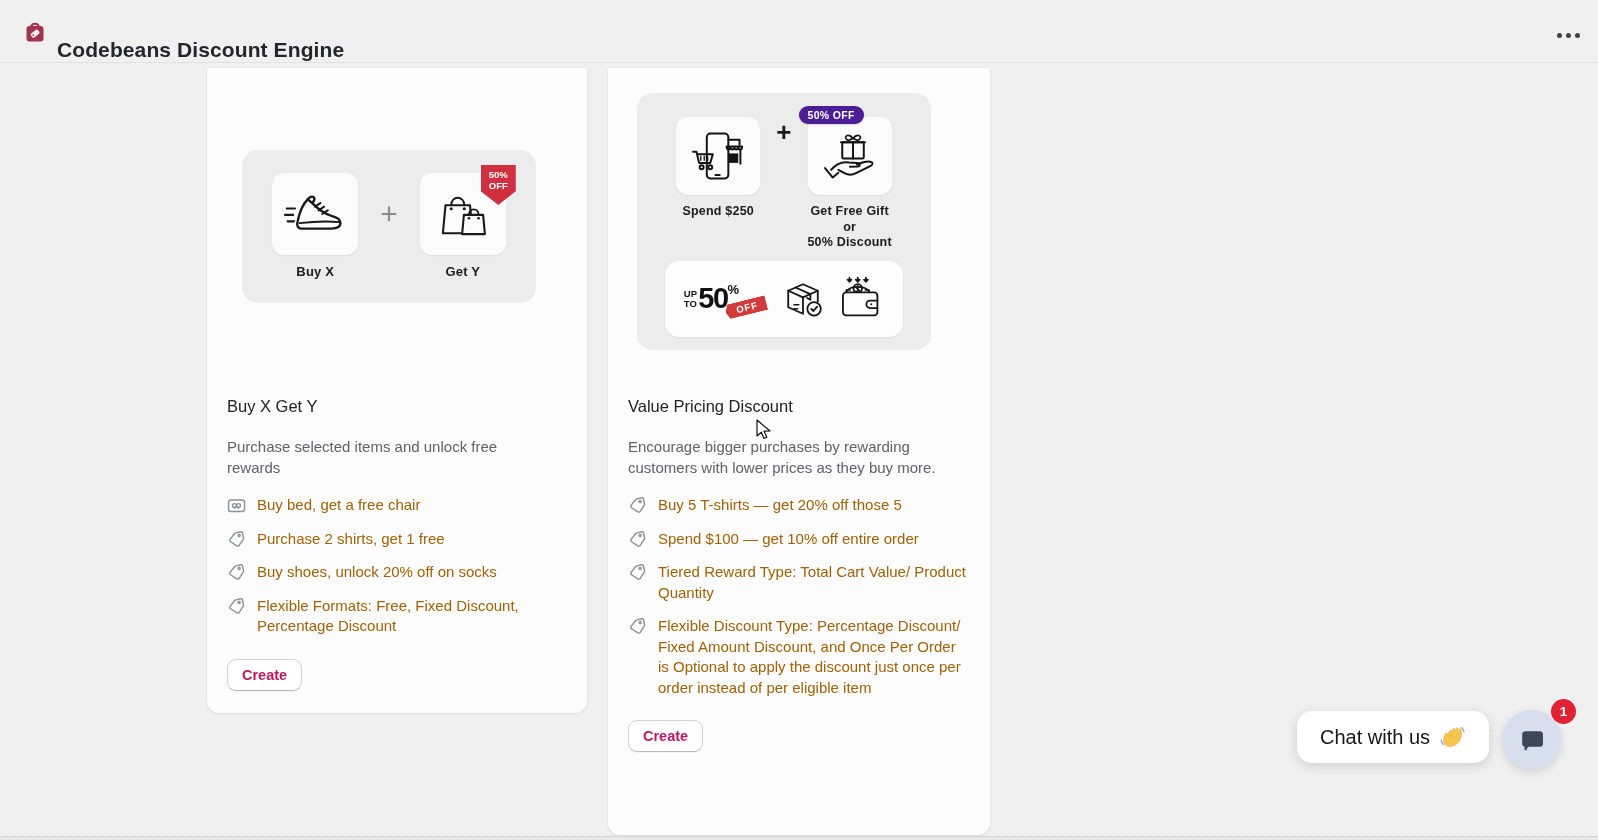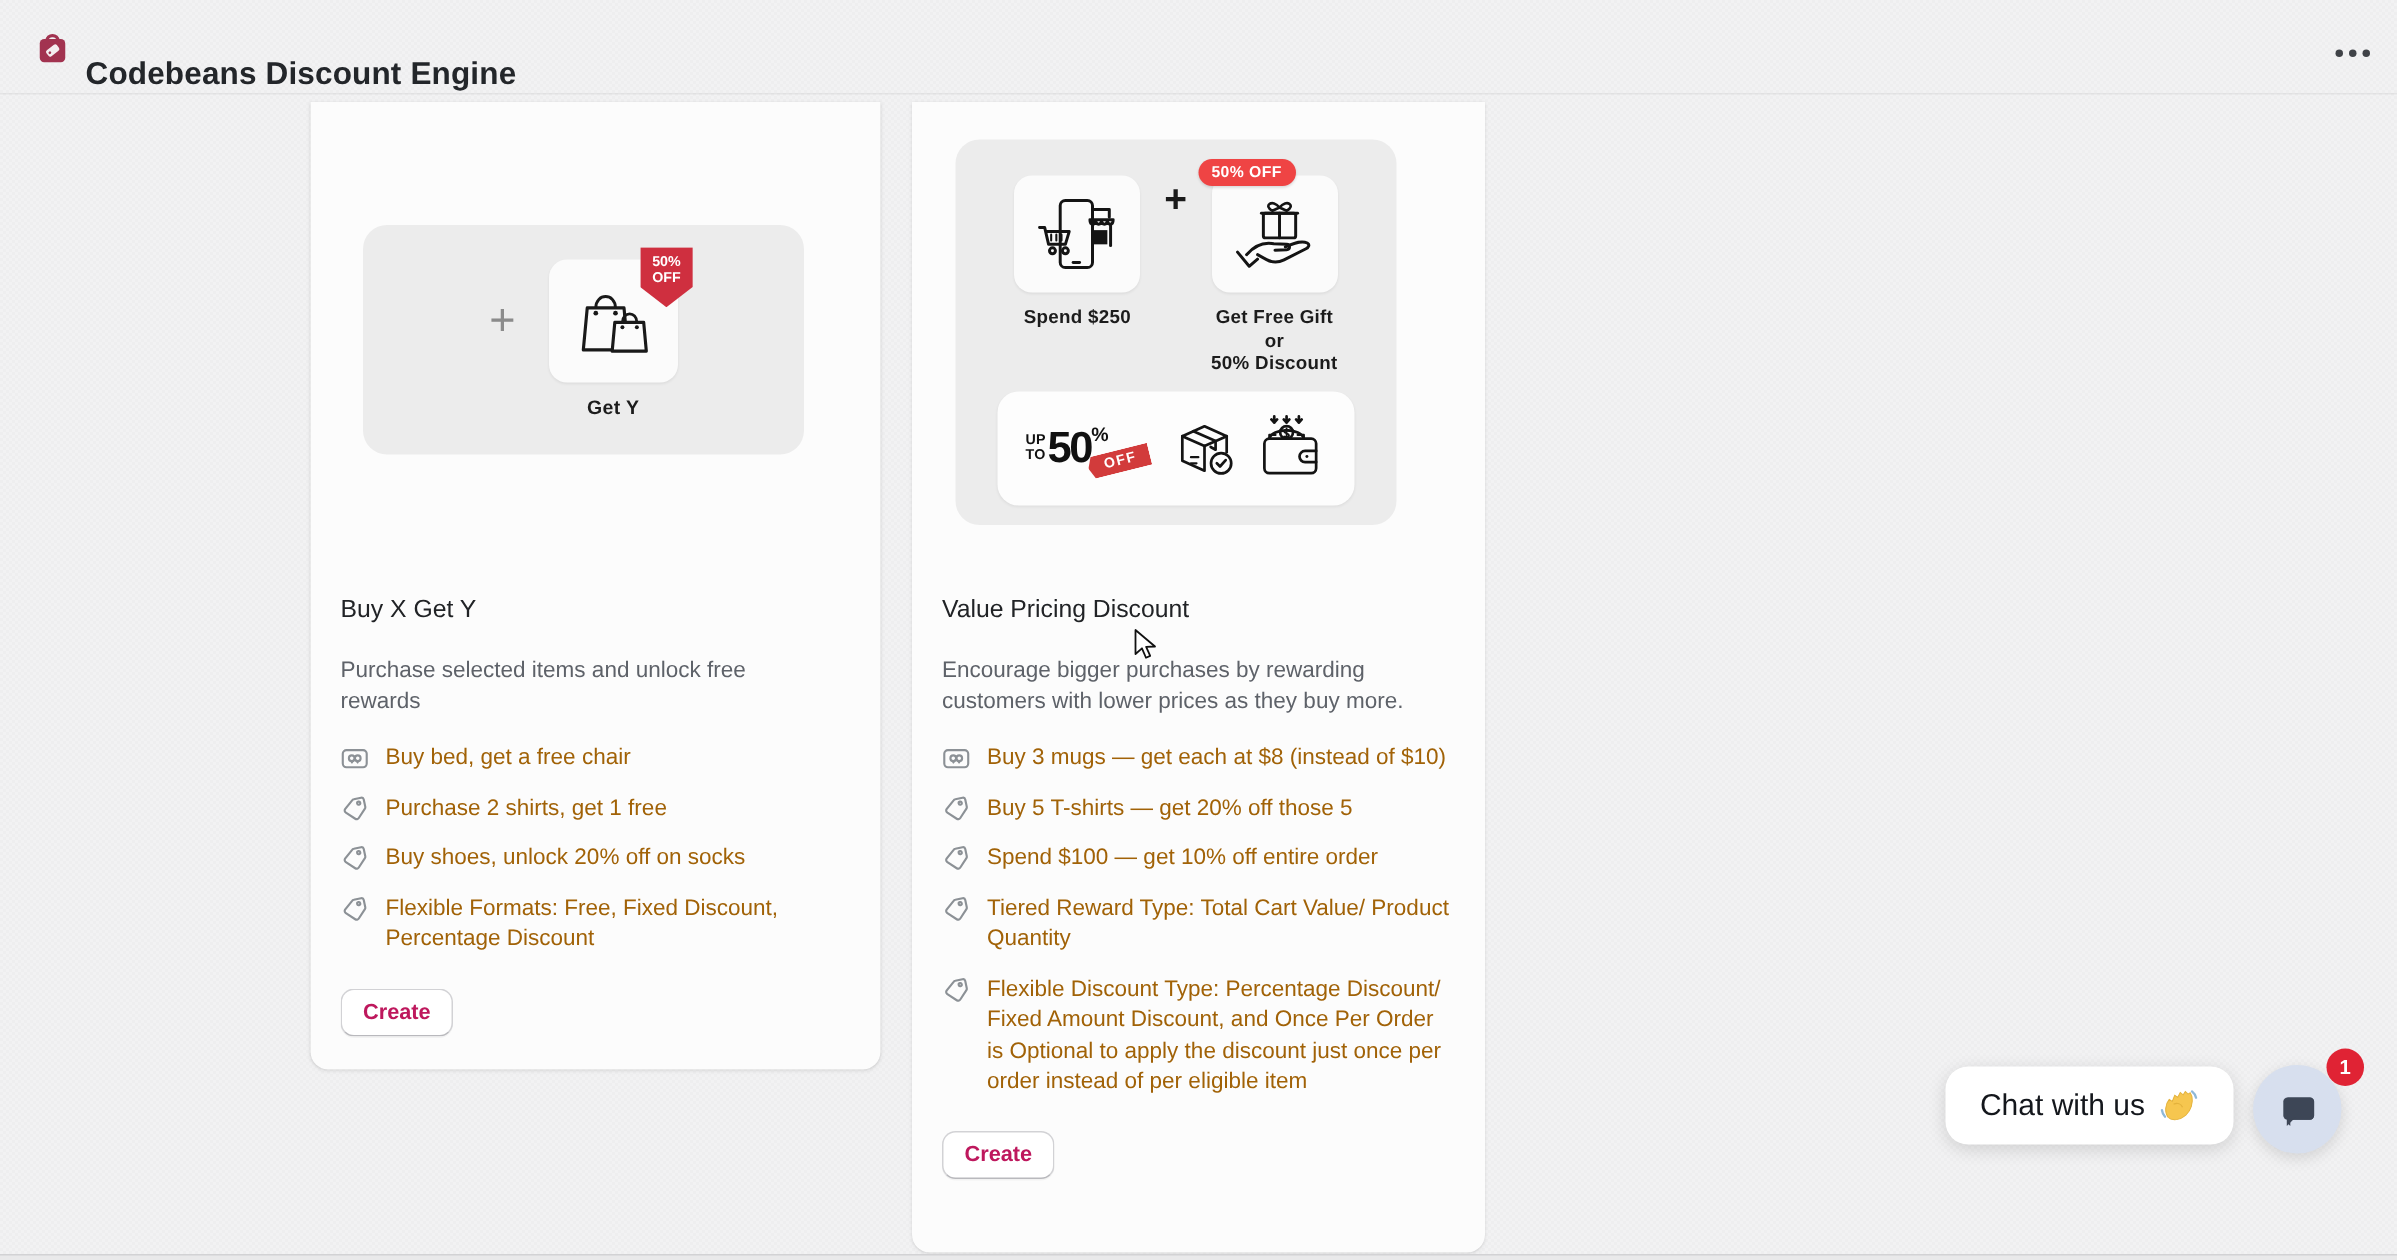--- a/index.html
+++ b/index.html
@@ -48,21 +48,21 @@
   .plus-grey{ font-size:30px; color:#8b8b8b; font-weight:400; margin-bottom:26px; }
   .plus-dark{ font-size:26px; color:#1a1a1a; font-weight:700; margin-bottom:44px; }
 
   .ribbon{
     position:absolute; top:-8px; right:-10px; width:35px; height:40px;
     background:#cf2f3f; color:#fff; text-align:center;
     clip-path:polygon(0 0,100% 0,100% 66%,50% 100%,0 66%);
     font-size:9.5px; font-weight:800; line-height:1.15; padding-top:5px;
   }
   .pill-badge{
-    position:absolute; top:-11px; left:-9px; background:#ef4444; color:#fff;
+    position:absolute; top:-11px; left:-9px; background:#4c1d95; color:#fff;
     font-size:10.5px; font-weight:800; letter-spacing:.3px;
     padding:3px 9px; border-radius:11px; white-space:nowrap;
     box-shadow:0 1px 2px rgba(0,0,0,.15);
   }
 
   .illus2{ position:absolute; left:29px; top:25px; width:294px; height:257px; padding-top:24px; }
   .illus2-row1{ display:flex; justify-content:center; align-items:flex-start; gap:16px; }
   .illus2 .tile-sm{ width:84px; height:78px; }
   .illus2 .tile-label{ font-size:12.5px; }
   .wide-tile{
@@ -135,20 +135,34 @@
   <h1 class="app-title">Codebeans Discount Engine</h1>
   <div class="more-btn">
       <i></i>
       <i></i>
       <i></i>
     </div>
 </header>
 
 <section class="card card1">
   <div class="illus illus1">
+    <div class="tile-col">
+      <div class="tile tile-lg">
+        <svg width="62" height="48" viewBox="0 0 68 52">
+          <g fill="none" stroke="#191919" stroke-width="2.6" stroke-linecap="round" stroke-linejoin="round">
+            <path d="M15 34 C17 24 21 15 26 10 L31 14 C37 20 45 26 52 28 C58 29.5 62 32 62 36 C62 40 58 42 52 42 L19 42 C15 42 13.5 38 15 34 Z"></path>
+            <path d="M26 10 C28 7 31 6 33 8 C34 10 33 12 31 14"></path>
+            <path d="M34 18 L40 14 M38 22 L44 18 M42 26 L48 22" stroke-width="2.2"></path>
+            <path d="M17 36 C30 34.5 46 33.5 61 35" stroke-width="2"></path>
+            <path d="M3 20 H12 M1 27 H10 M4 34 H11" stroke-width="2.4"></path>
+          </g>
+        </svg>
+      </div>
+      <div class="tile-label">Buy X</div>
+    </div>
     <div class="plus-grey">+</div>
     <div class="tile-col">
       <div class="tile tile-lg">
         <svg width="56" height="52" viewBox="0 0 64 58">
           <g fill="none" stroke="#191919" stroke-width="2.4" stroke-linejoin="round">
             <path d="M12 19 H40 L43 51 H9 Z" fill="#fbfbfb"></path>
             <path d="M18.5 19 C18.5 7.5 33.5 7.5 33.5 19" stroke-width="2.2"></path>
             <circle cx="18.5" cy="23" r="1.8" fill="#191919" stroke="none"></circle>
             <circle cx="33.5" cy="23" r="1.8" fill="#191919" stroke="none"></circle>
             <path d="M33 30 H55 L57 52 H31 Z" fill="#fbfbfb"></path>
@@ -295,31 +309,20 @@
       </svg>
     </div>
   </div>
 
   <div class="card-body">
     <h2 class="card-title">Value Pricing Discount</h2>
     <p class="card-desc">Encourage bigger purchases by rewarding customers with lower prices as they buy more.</p>
     <div class="bullets">
       <div class="bullet">
         <svg width="19" height="19" viewBox="0 0 20 20">
-          <g fill="none" stroke="#8c9196" stroke-width="1.5">
-            <rect x="1.6" y="4.3" width="16.8" height="12" rx="2.6"></rect>
-            <circle cx="7.9" cy="10" r="2"></circle>
-              <circle cx="12.1" cy="10" r="2"></circle>
-            <path d="M10 10.5 l2.4 3 M10 10.5 l-2.4 3" stroke-width="1.3"></path>
-          </g>
-        </svg>
-        <span class="bullet-text">Buy 3 mugs — get each at $8 (instead of $10)</span>
-      </div>
-      <div class="bullet">
-        <svg width="19" height="19" viewBox="0 0 20 20">
           <g fill="none" stroke="#8c9196" stroke-width="1.5" transform="rotate(-12 10 10)">
             <path d="M10.8 3 H16 a1.6 1.6 0 0 1 1.6 1.6 V9.8 a1.8 1.8 0 0 1 -.53 1.27 L11.5 16.6 a1.8 1.8 0 0 1 -2.55 0 L3.4 11 a1.8 1.8 0 0 1 0 -2.55 L9.5 3.5 a1.8 1.8 0 0 1 1.3 -.5 Z"></path>
             <circle cx="13.6" cy="6.4" r="1.1"></circle>
           </g>
         </svg>
         <span class="bullet-text">Buy 5 T-shirts — get 20% off those 5</span>
       </div>
       <div class="bullet">
         <svg width="19" height="19" viewBox="0 0 20 20">
           <g fill="none" stroke="#8c9196" stroke-width="1.5" transform="rotate(-12 10 10)">

